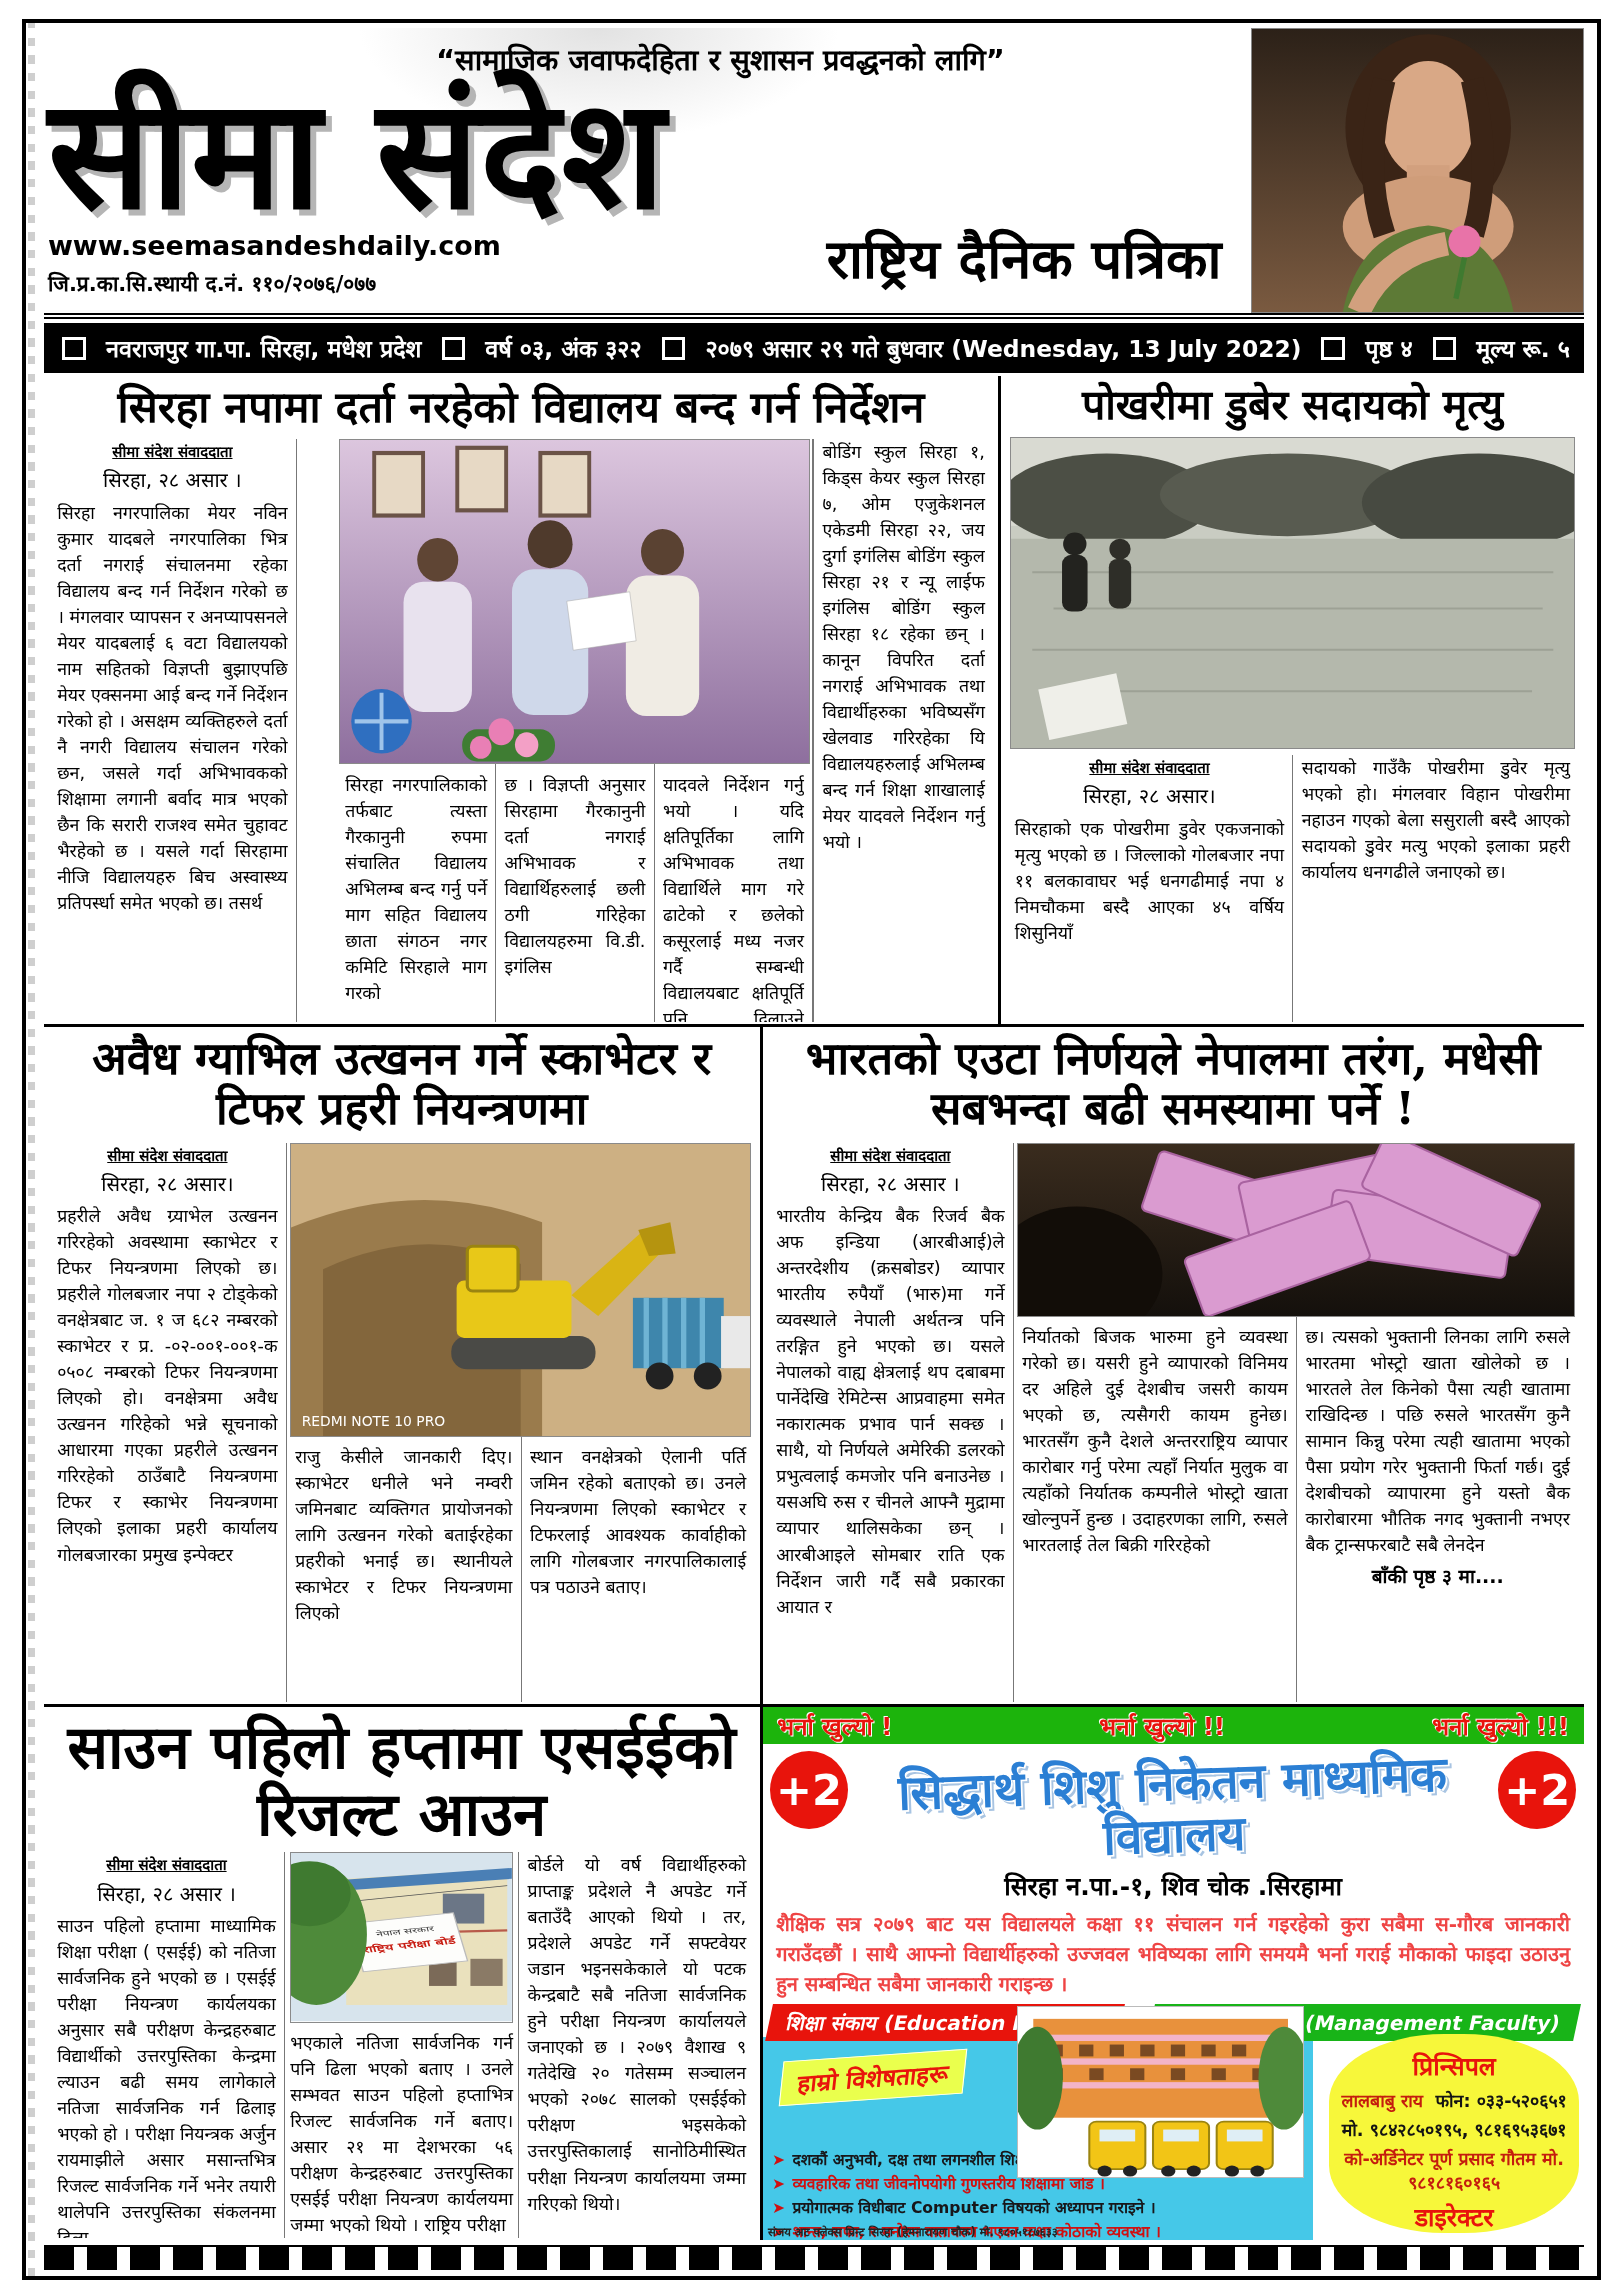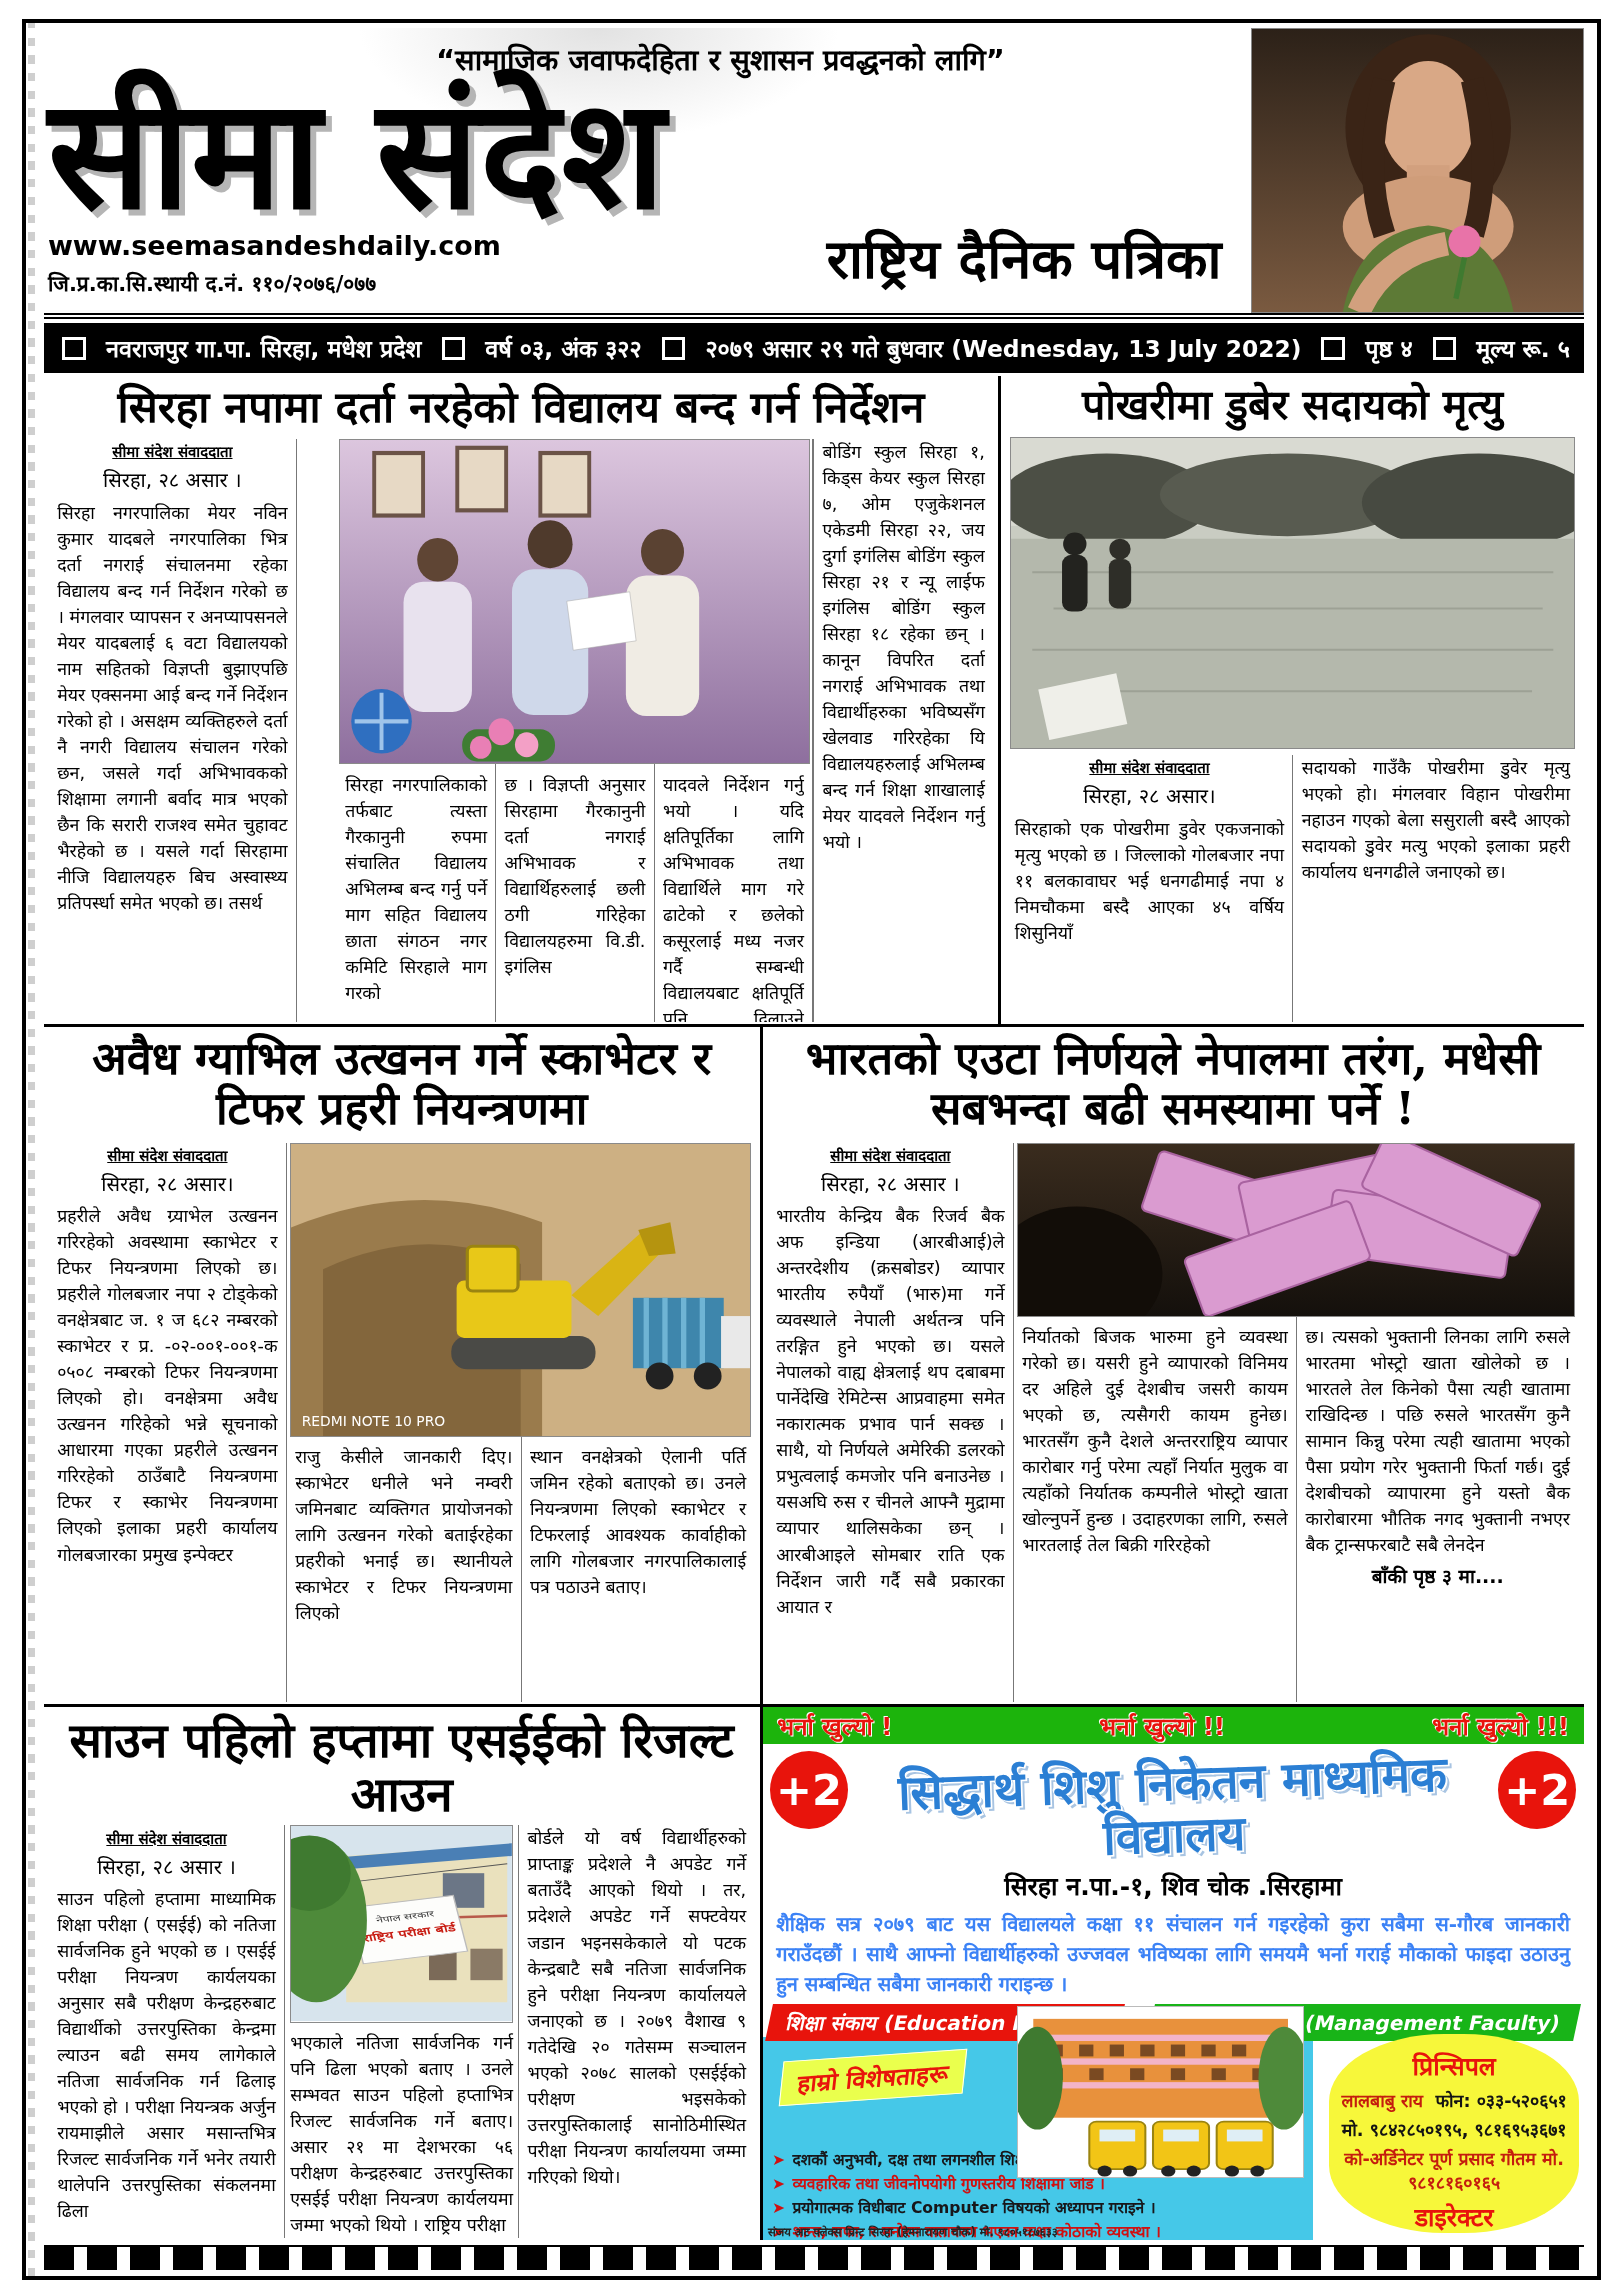--- a/index.html
+++ b/index.html
@@ -40,21 +40,21 @@
   .s1{width:62%;}
   .s2{flex:1;border-left:3.6px solid #000;}
   .s3{width:46.5%;}
   .s4{flex:1;border-left:3.6px solid #000;}
   .s5{width:46.5%;}
   .adsec{flex:1;border-left:3.6px solid #000;overflow:hidden;}
   .headline{font-family:"DejaVu Serif",serif;font-weight:bold;text-align:center;
          font-size:43px;line-height:1.12;margin:4.2px 5.2px 8.3px;}
   .s2 .headline{font-size:41px;}
   .s3 .headline,.s4 .headline{font-size:45px;}
-  .s5 .headline{font-size:48px;margin-bottom:4.2px;}
+  .s5 .headline{font-size:60px;margin-bottom:4.2px;}
   .byline{font-weight:bold;text-decoration:underline;text-align:center;font-size:15px;
          margin:2.1px 0 5.2px;white-space:nowrap;overflow:hidden;}
   .dateline{text-align:center;font-size:20px;margin-bottom:6.2px;}
   .btxt{font-size:17.7px;line-height:1.47;text-align:justify;margin:0;}
   .photo{border:1px solid #8a8a8a;box-sizing:border-box;overflow:hidden;}
   .colpad{padding:0 8.3px;overflow:hidden;}
   
   .s1-body{flex:1;display:grid;grid-template-columns:247px 1fr 180px;min-height:0;overflow:hidden;}
   .s1-mid{display:flex;flex-direction:column;border-left:1px solid #777;border-right:1px solid #777;min-height:0;padding-left:40px;}
   .ph-ceremony{height:325px;margin:0 2.1px;}
@@ -86,21 +86,21 @@
          padding:0 14.6px;}
   .ad-top span{color:#e8140c;font-weight:bold;font-size:24px;text-shadow:1px 1px 0 #fff,-1px -1px 0 #fff;}
   .ad-title-row{position:relative;height:124px;}
   .plus2{position:absolute;width:78px;height:78px;border-radius:50%;background:#e8140c;color:#fff;
          display:flex;align-items:center;justify-content:center;font-size:43px;font-weight:bold;top:6.2px;}
   .plus2.left{left:7.3px;} .plus2.right{right:7.3px;}
   .ad-school-name{position:absolute;left:89px;right:89px;top:13.5px;text-align:center;
          font-size:48px;line-height:1.08;font-weight:bold;color:#2b7fd4;transform:rotate(-2deg);
          text-shadow:1.6px 1.6px 0 #fff,-1.6px -1.6px 0 #fff,3.6px 3.6px 0 #a8c4e2;}
   .ad-address{text-align:center;font-weight:bold;font-size:25px;}
-  .ad-intro{color:#3b82f6;font-weight:bold;font-size:20px;line-height:1.5;text-align:justify;
+  .ad-intro{color:#ef4444;font-weight:bold;font-size:20px;line-height:1.5;text-align:justify;
          padding:6.2px 13.5px 3.1px;margin:0;}
   .ad-board{flex:1;position:relative;min-height:0;}
   .ribbon{position:absolute;top:2.1px;color:#fff;font-weight:bold;font-size:20px;padding:5.2px 17.7px;
          transform:skewX(-12deg);z-index:2;white-space:nowrap;}
   .ribbon-red{left:6.2px;background:#e8140c;}
   .ribbon-green{right:6.2px;background:#18b418;}
   .ad-cyan{position:absolute;left:0;right:33%;top:35px;bottom:0;background:#45c8e8;padding:5.2px 9.4px;
          box-sizing:border-box;overflow:hidden;}
   .features-title{display:inline-block;background:#eaff4d;color:#e8140c;font-weight:bold;font-size:24px;
          padding:5.2px 15.6px;border:1.6px solid #fff;transform:skewX(-10deg) rotate(-4deg);margin:13.5px 0 0 10.4px;}

